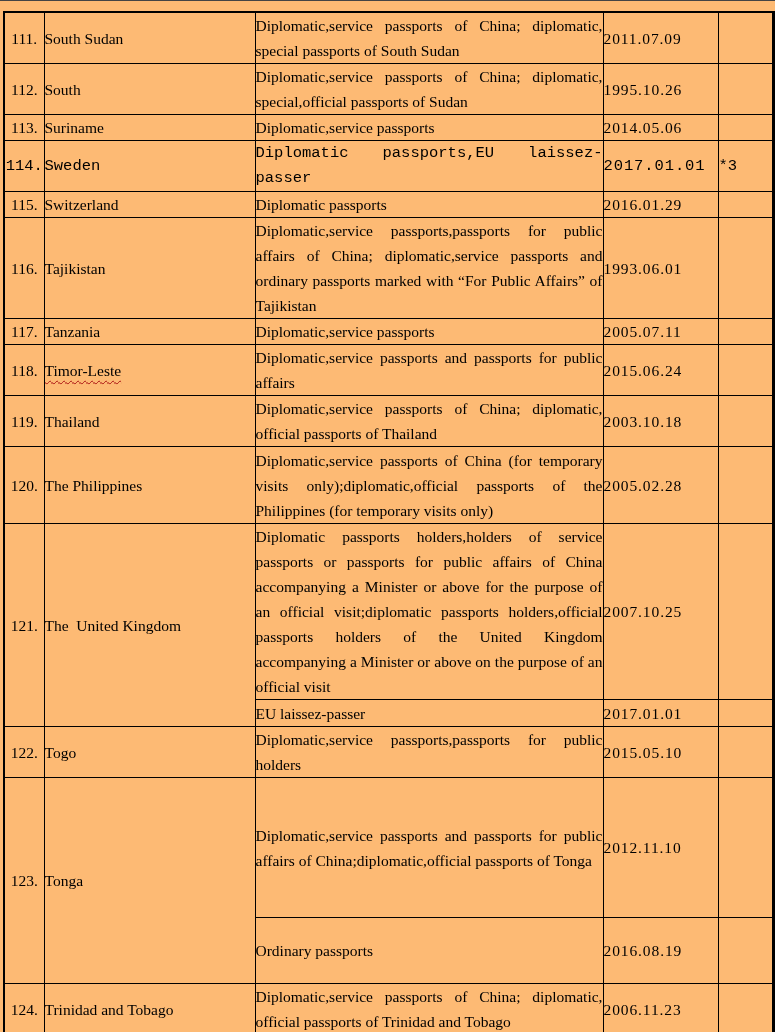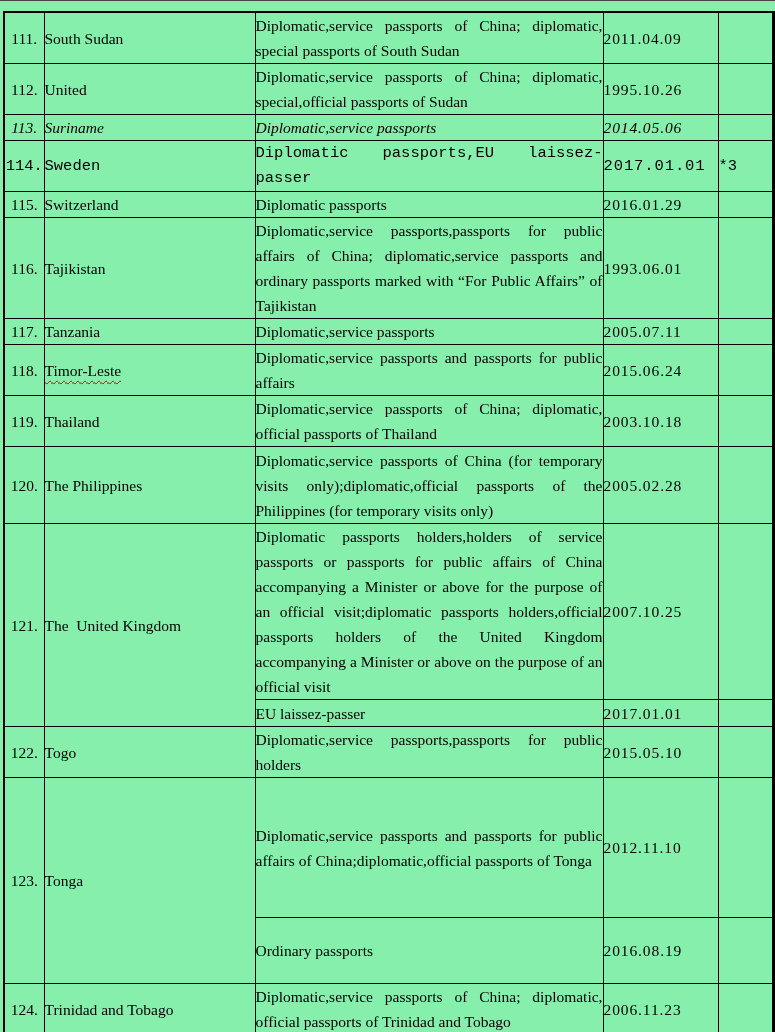--- a/index.html
+++ b/index.html
@@ -7,21 +7,21 @@
     padding: 0;
     background: #ffffff;
     font-family: "Liberation Serif", "DejaVu Serif", serif;
     color: #000000;
   }
   .page {
     position: relative;
     width: 775px;
     height: 1032px;
     box-sizing: border-box;
-    background: #86efac;
+    background: #fdba74;
     border-top: 1px solid #444444;
     overflow: hidden;
   }
   table.doc-table {
     position: absolute;
     left: 3px;
     top: 10px;
     width: 769px;
     table-layout: fixed;
     border-collapse: collapse;
@@ -53,21 +53,21 @@
   .misspelled {
     text-decoration-line: underline;
     text-decoration-style: wavy;
     text-decoration-color: #aa1111;
     text-decoration-thickness: 1px;
     text-underline-offset: 4px;
   }
   
   table.doc-table tbody tr:nth-child(1)  { height: 49px; }
   table.doc-table tbody tr:nth-child(2)  { height: 51px; }
-  table.doc-table tbody tr:nth-child(3)  { height: 25px; font-style: italic; }
+  table.doc-table tbody tr:nth-child(3)  { height: 25px; }
   table.doc-table tbody tr:nth-child(4)  { height: 26px; font-family: Liberation Mono, monospace; }
   table.doc-table tbody tr:nth-child(5)  { height: 25px; }
   table.doc-table tbody tr:nth-child(6)  { height: 85px; }
   table.doc-table tbody tr:nth-child(7)  { height: 26px; }
   table.doc-table tbody tr:nth-child(8)  { height: 51px; }
   table.doc-table tbody tr:nth-child(9)  { height: 50px; }
   table.doc-table tbody tr:nth-child(10) { height: 77px; }
   table.doc-table tbody tr:nth-child(11) { height: 153px; }
   table.doc-table tbody tr:nth-child(12) { height: 27px; }
   table.doc-table tbody tr:nth-child(13) { height: 46px; }
@@ -86,26 +86,26 @@
       <col style="width:211px">
       <col style="width:348px">
       <col style="width:115px">
       <col style="width:55px">
     </colgroup>
     <tbody>
         <tr>
           <td class="c-num" rowspan="1">111.</td>
           <td class="c-country" rowspan="1"><span>South Sudan</span></td>
           <td class="c-pass">Diplomatic,service passports of China; diplomatic, special passports of South Sudan</td>
-          <td class="c-date">2011.04.09</td>
+          <td class="c-date">2011.07.09</td>
           <td class="c-note"></td>
         </tr>
         <tr>
           <td class="c-num" rowspan="1">112.</td>
-          <td class="c-country" rowspan="1"><span>United</span></td>
+          <td class="c-country" rowspan="1"><span>South</span></td>
           <td class="c-pass">Diplomatic,service passports of China; diplomatic, special,official passports of Sudan</td>
           <td class="c-date">1995.10.26</td>
           <td class="c-note"></td>
         </tr>
         <tr>
           <td class="c-num" rowspan="1">113.</td>
           <td class="c-country" rowspan="1"><span>Suriname</span></td>
           <td class="c-pass">Diplomatic,service passports</td>
           <td class="c-date">2014.05.06</td>
           <td class="c-note"></td>

